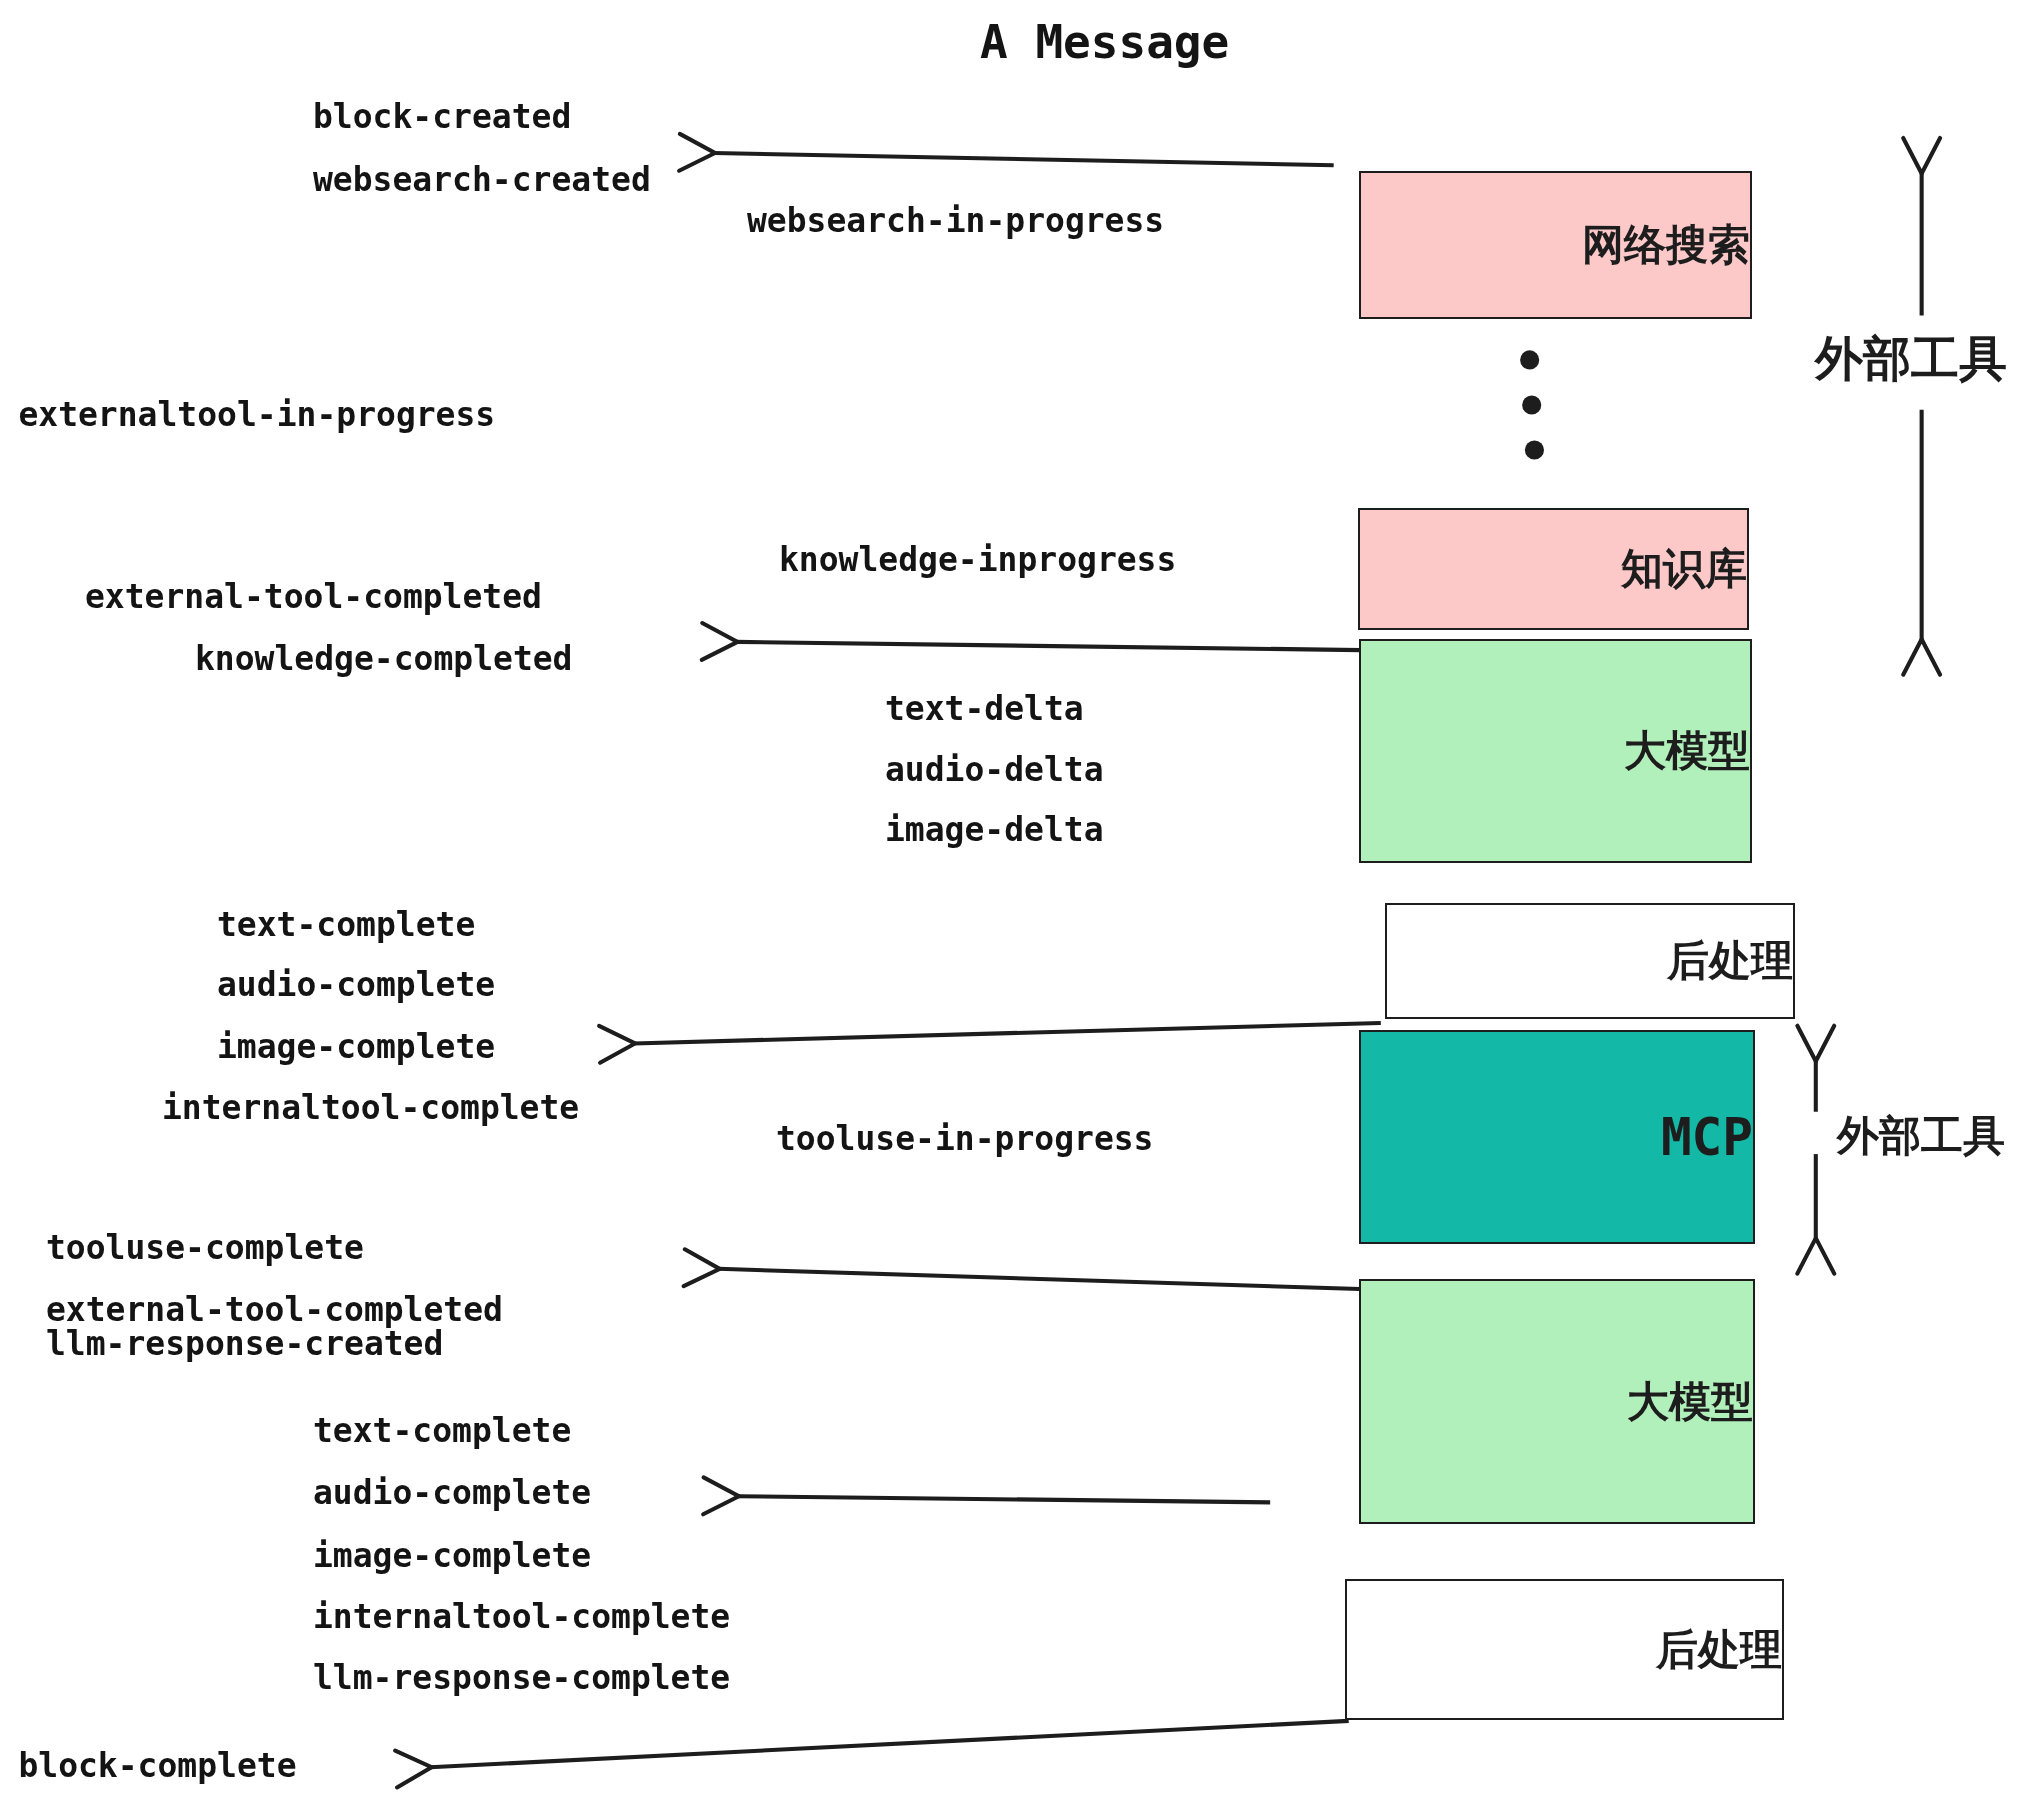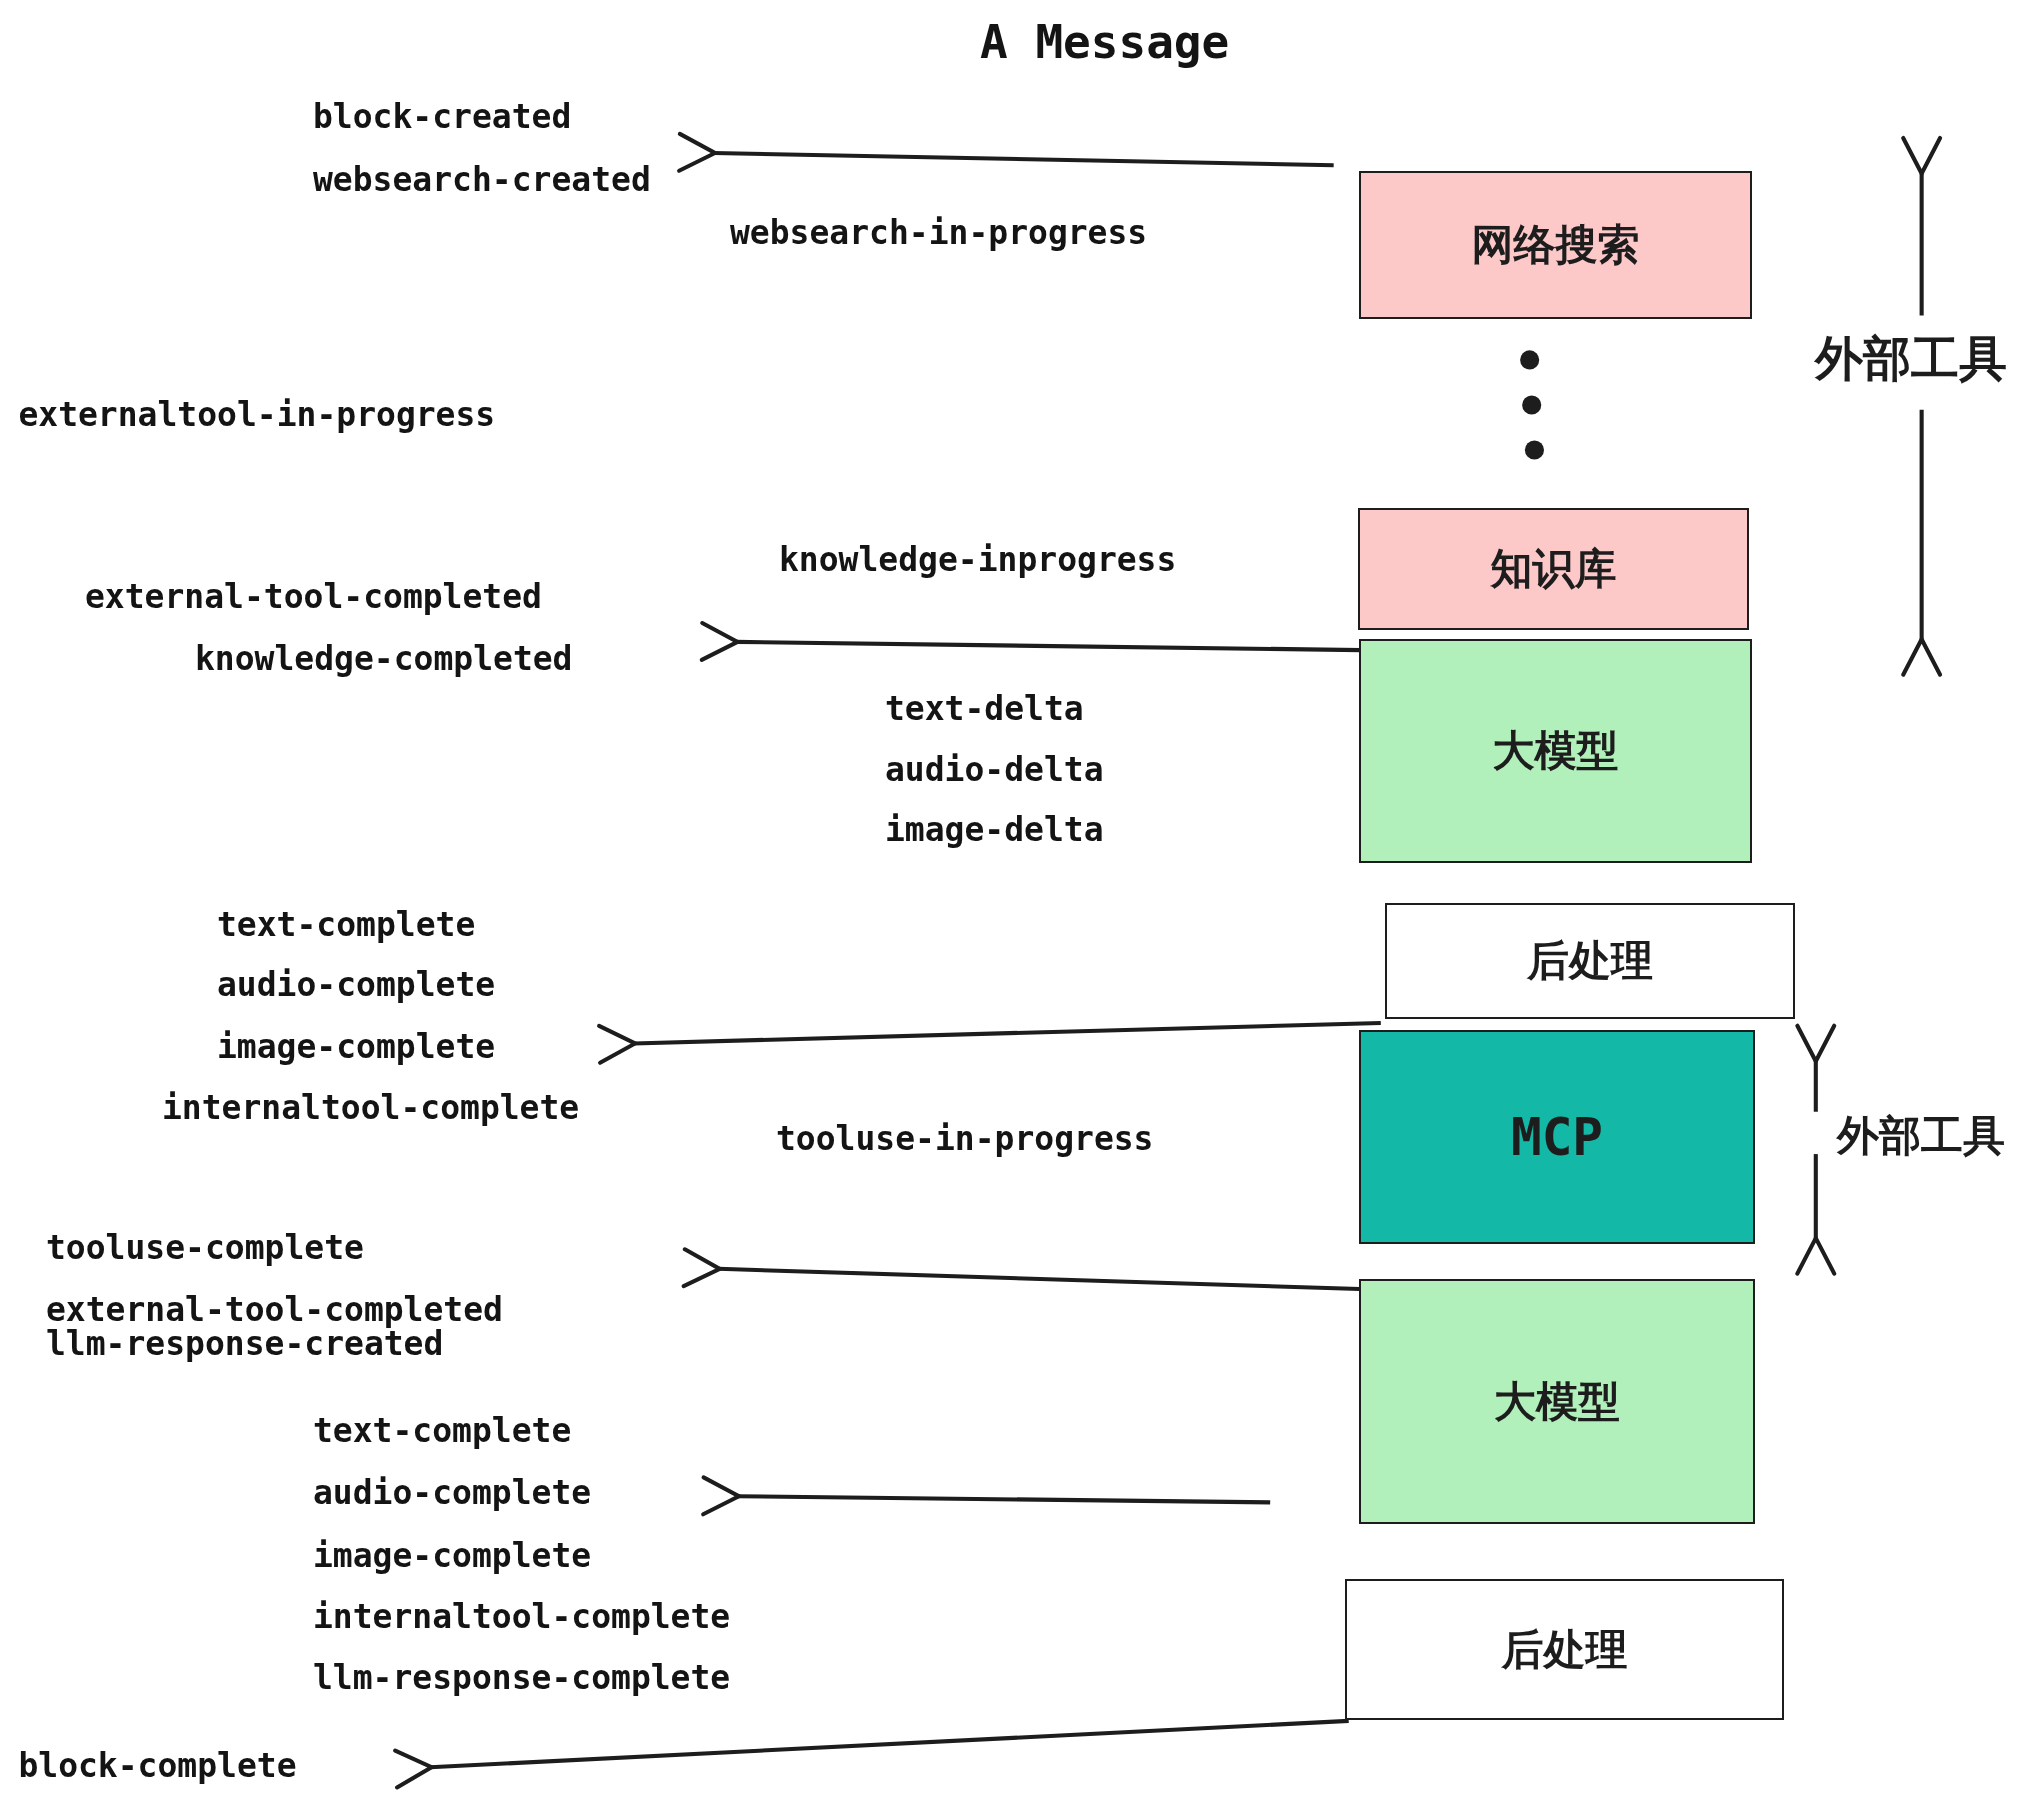--- a/index.html
+++ b/index.html
@@ -27,21 +27,21 @@
     font-weight:bold;
     line-height:1;
     white-space:nowrap;
     color:#141414;
   }
   .box{
     position:absolute;
     border:2.7px solid #1d1d1d;
     display:flex;
     align-items:center;
-    justify-content:center;
+    justify-content:flex-end;
     box-sizing:border-box;
   }
   .box .lbl{
     font-family:"DejaVu Sans", "Liberation Sans", sans-serif;
     font-size:42px;
     font-weight:600;
     color:#1d1d1d;
     white-space:nowrap;
   }
   .box .lbl.mono{
@@ -123,21 +123,21 @@
 
   <div class="box" style="left: 1345px; top: 1579px; width: 439px; height: 141px; background: rgb(255, 255, 255);">
     <span class="lbl">后处理</span>
   </div>
 
   <div class="side-label" style="left:1815px;top:334px;font-size:48px;">外部工具</div>
   <div class="side-label" style="left:1837px;top:1115px;font-size:42px;">外部工具</div>
 
   <div class="evt" style="left:313px;top:100px;">block-created</div>
   <div class="evt" style="left:313px;top:163px;">websearch-created</div>
-  <div class="evt" style="left:730px;top:204px;margin-top:12px;">websearch-in-progress</div>
+  <div class="evt" style="left:747px;top:204px;">websearch-in-progress</div>
   <div class="evt" style="left:18.4px;top:398px;">externaltool-in-progress</div>
   <div class="evt" style="left:779px;top:543px;">knowledge-inprogress</div>
   <div class="evt" style="left:85px;top:580px;">external-tool-completed</div>
   <div class="evt" style="left:195px;top:642px;">knowledge-completed</div>
   <div class="evt" style="left:885px;top:692px;">text-delta</div>
   <div class="evt" style="left:885px;top:753px;">audio-delta</div>
   <div class="evt" style="left:885px;top:813px;">image-delta</div>
   <div class="evt" style="left:217px;top:908px;">text-complete</div>
   <div class="evt" style="left:217px;top:968px;">audio-complete</div>
   <div class="evt" style="left:217px;top:1030px;">image-complete</div>

